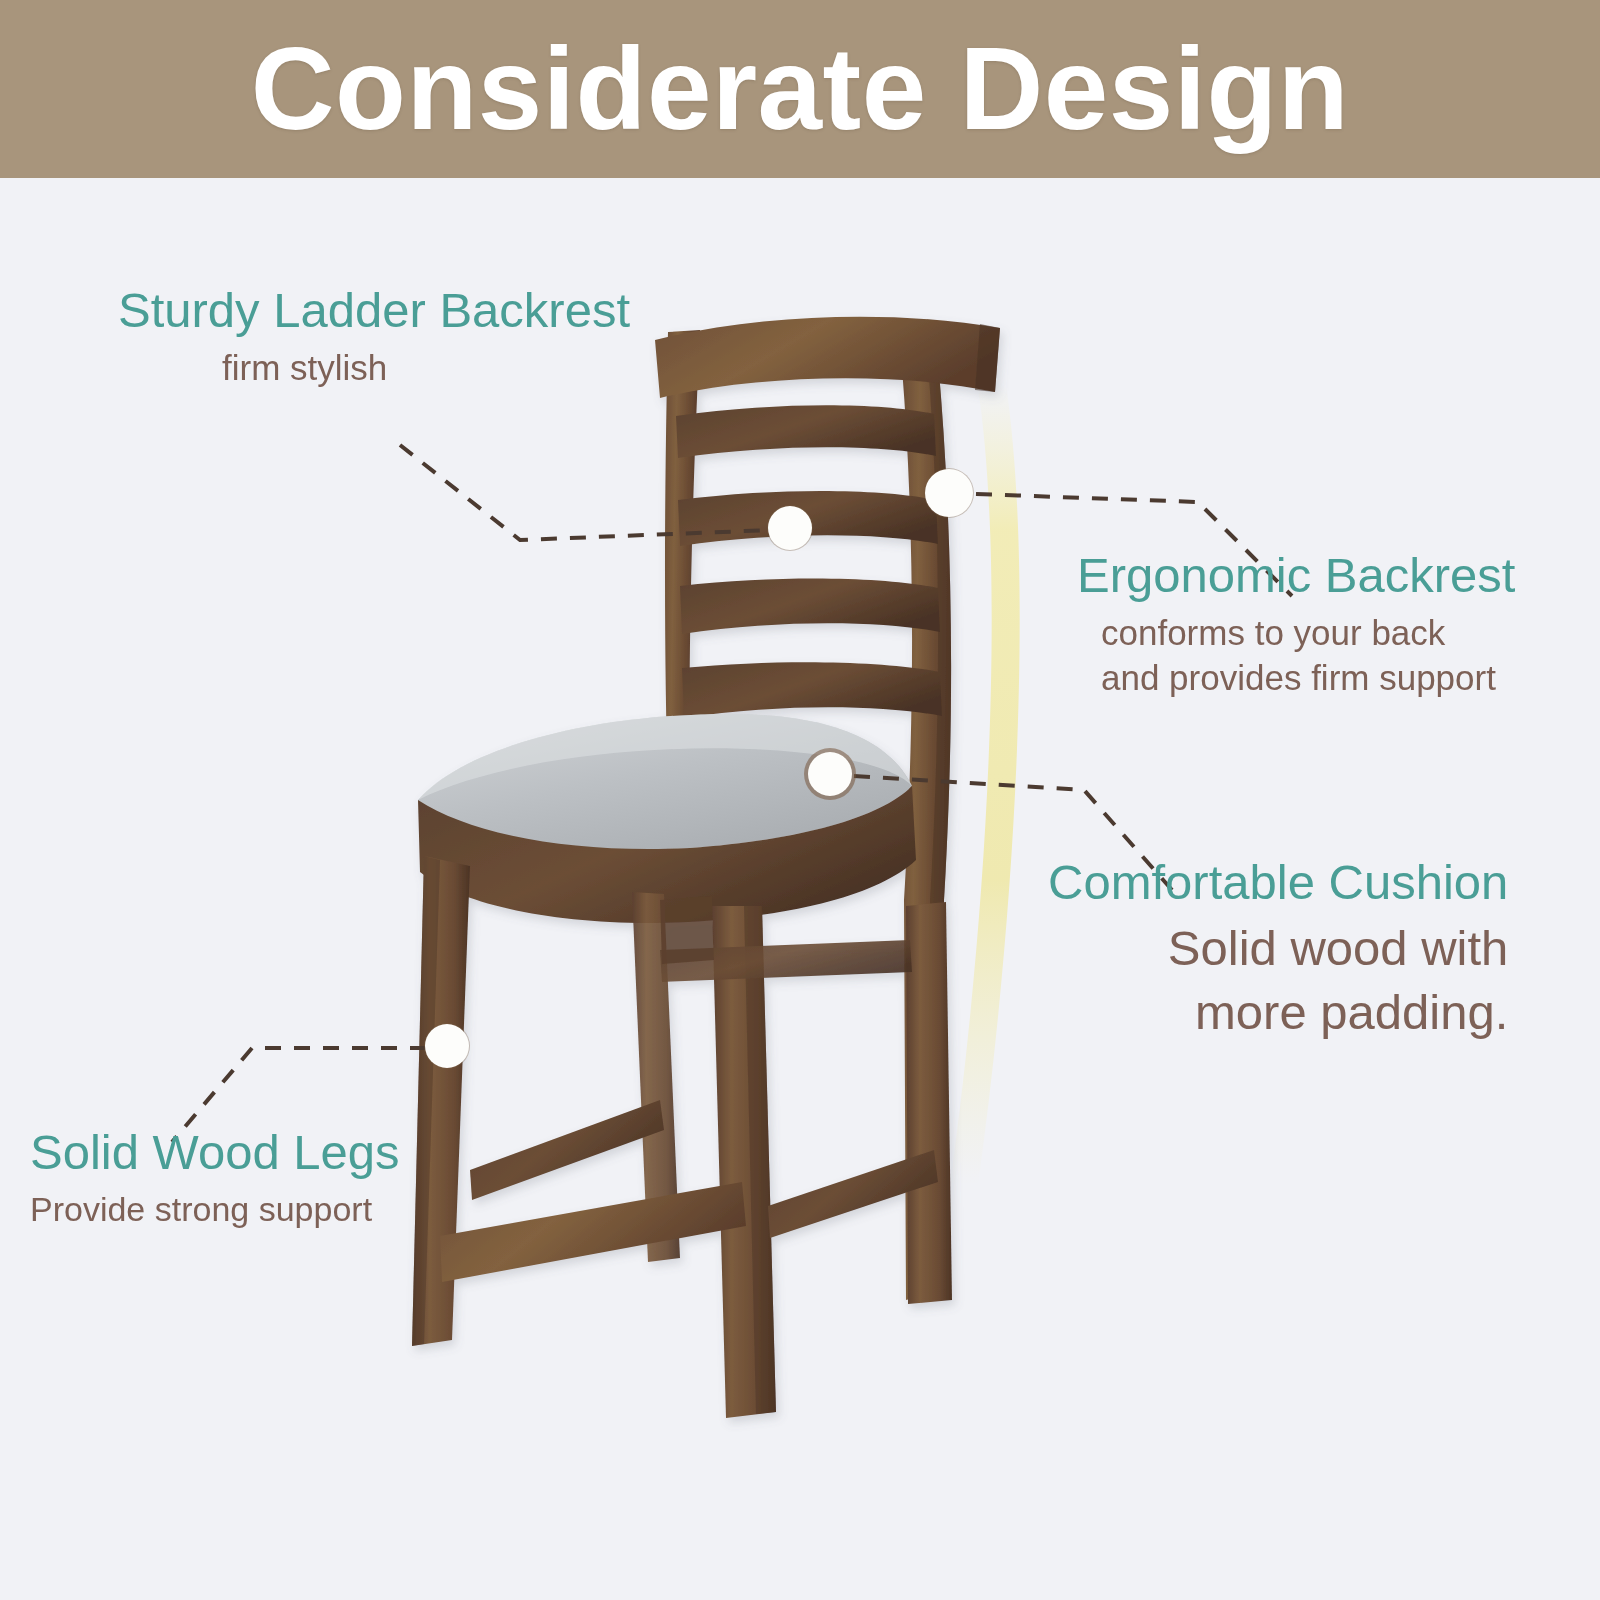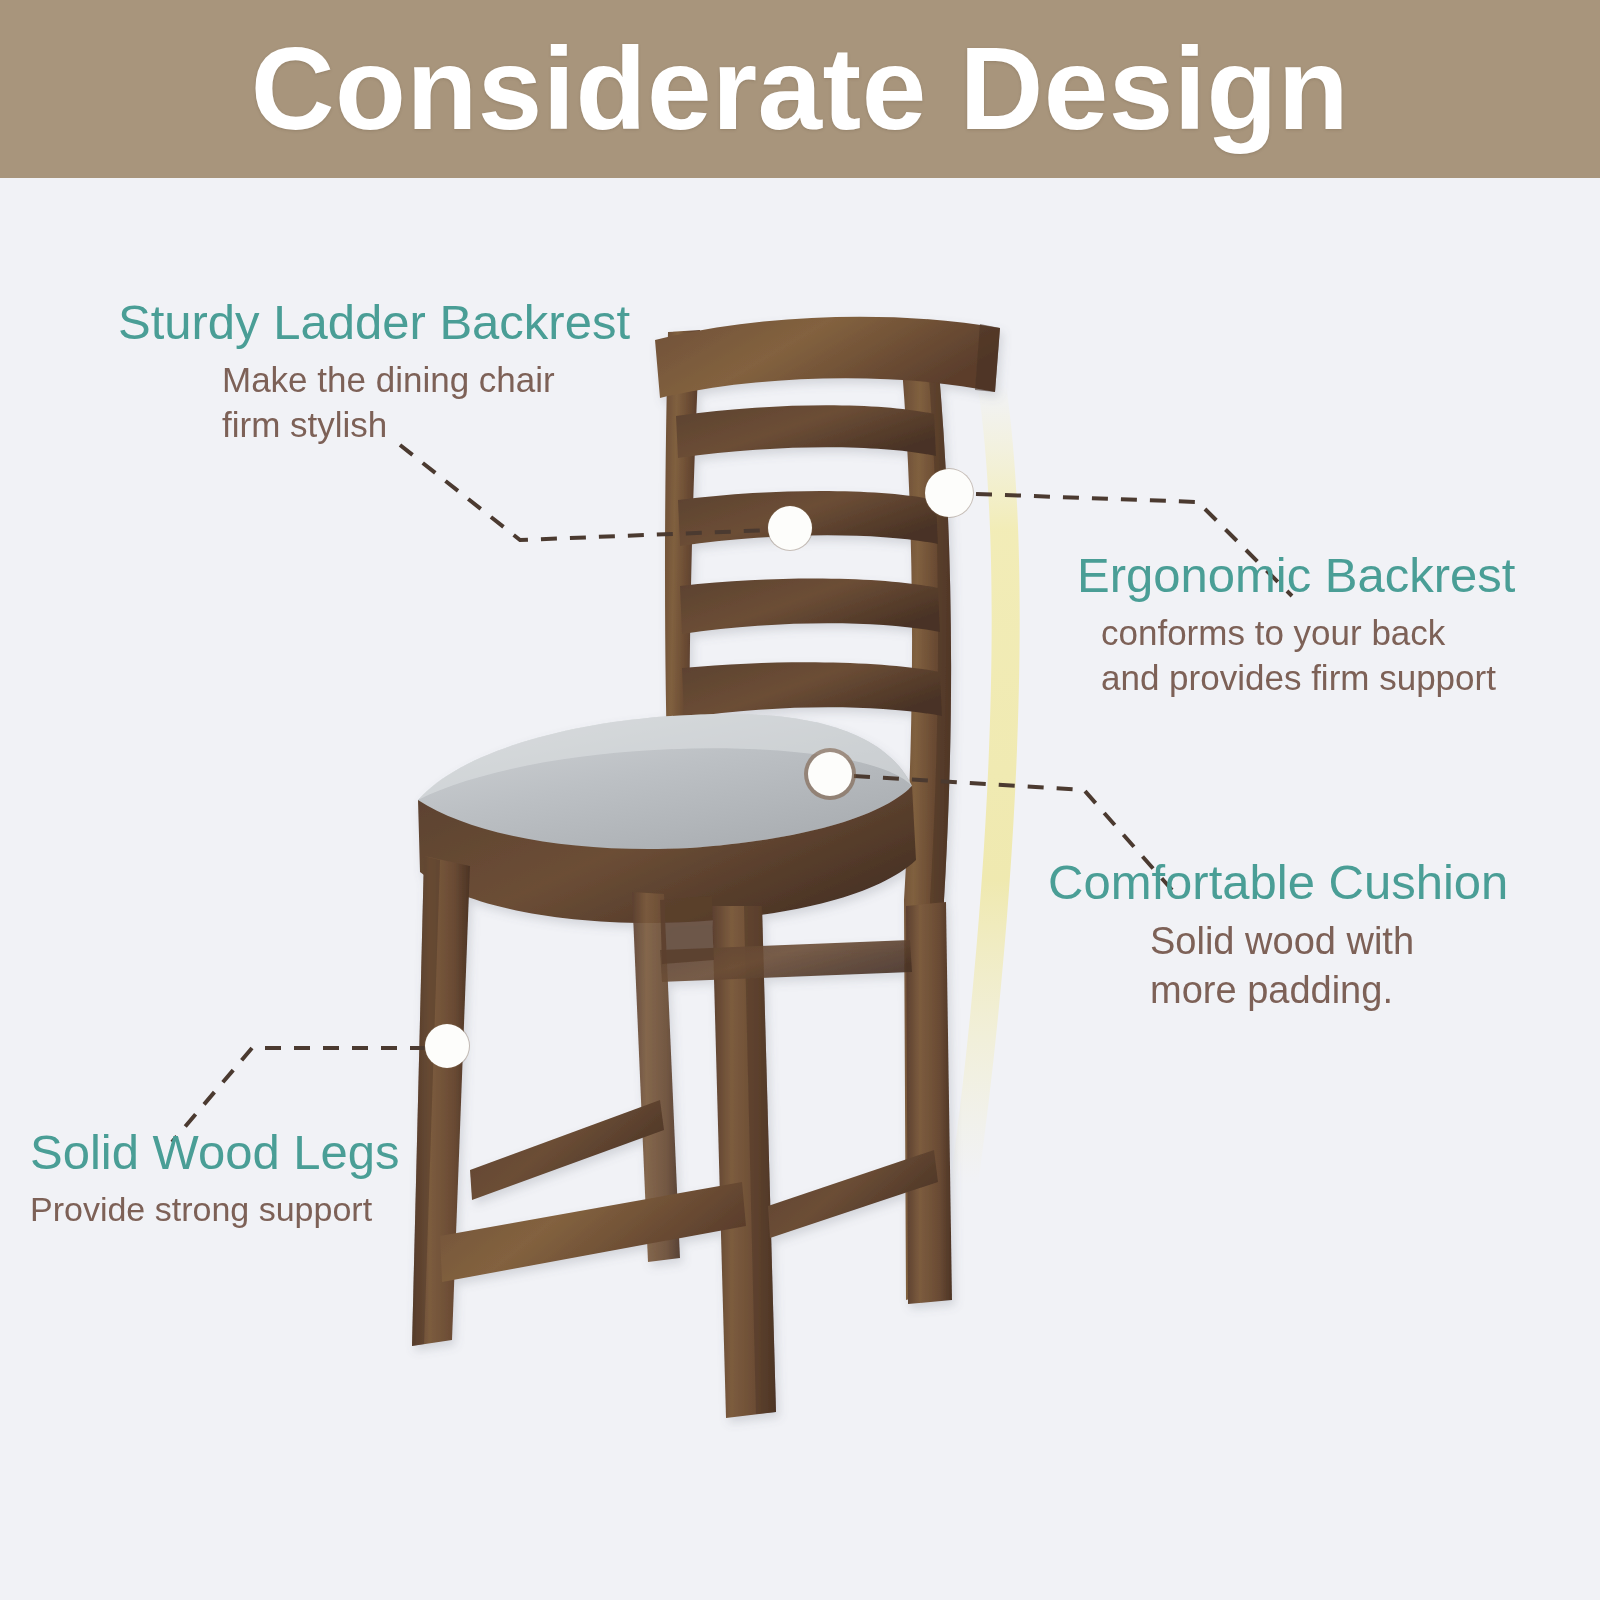--- a/index.html
+++ b/index.html
@@ -72,28 +72,28 @@
   .callout-body {
     color: #7d6157;
     font-size: 35px;
     font-weight: 400;
     line-height: 1.30;
     margin-top: 8px;
   }
   .callout-body span { display: block; white-space: nowrap; }
 
   
-  #callout-ladder        { left: 118px;  top: 296px; }
+  #callout-ladder        { left: 118px;  top: 284px; }
   #callout-ladder .callout-body { margin-left: 104px; }
 
   #callout-ergonomic     { left: 1077px; top: 549px; }
   #callout-ergonomic .callout-body { margin-left: 24px; }
 
   #callout-cushion       { left: 1048px; top: 856px; }
-  #callout-cushion .callout-body { margin-left: 102px; font-size: 38px; }
+  #callout-cushion .callout-body { margin-left: 58px; font-size: 49px; text-align: right; }
 
   #callout-legs          { left: 30px;   top: 1126px; }
   #callout-legs .callout-body { font-size: 34px; }
 
   
   .marker-dot {
     position: absolute;
     border-radius: 50%;
     background: #fdfdfb;
     box-shadow: 0 0 0 1px rgba(120,95,70,0.35);
@@ -216,21 +216,20 @@
   </svg>
 
   <div class="marker-dot" id="dot-ladder"></div>
   <div class="marker-dot" id="dot-ergonomic"></div>
   <div class="marker-dot" id="dot-cushion"></div>
   <div class="marker-dot" id="dot-legs"></div>
 
   <div class="callout" id="callout-ladder">
     <div class="callout-title">Sturdy Ladder Backrest</div>
     <div class="callout-body">
-      <span>Make the dining chair</span>
       <span>firm stylish</span>
     </div>
   </div>
 
   <div class="callout" id="callout-ergonomic">
     <div class="callout-title">Ergonomic Backrest</div>
     <div class="callout-body">
       <span>conforms to your back</span>
       <span>and provides firm support</span>
     </div>

